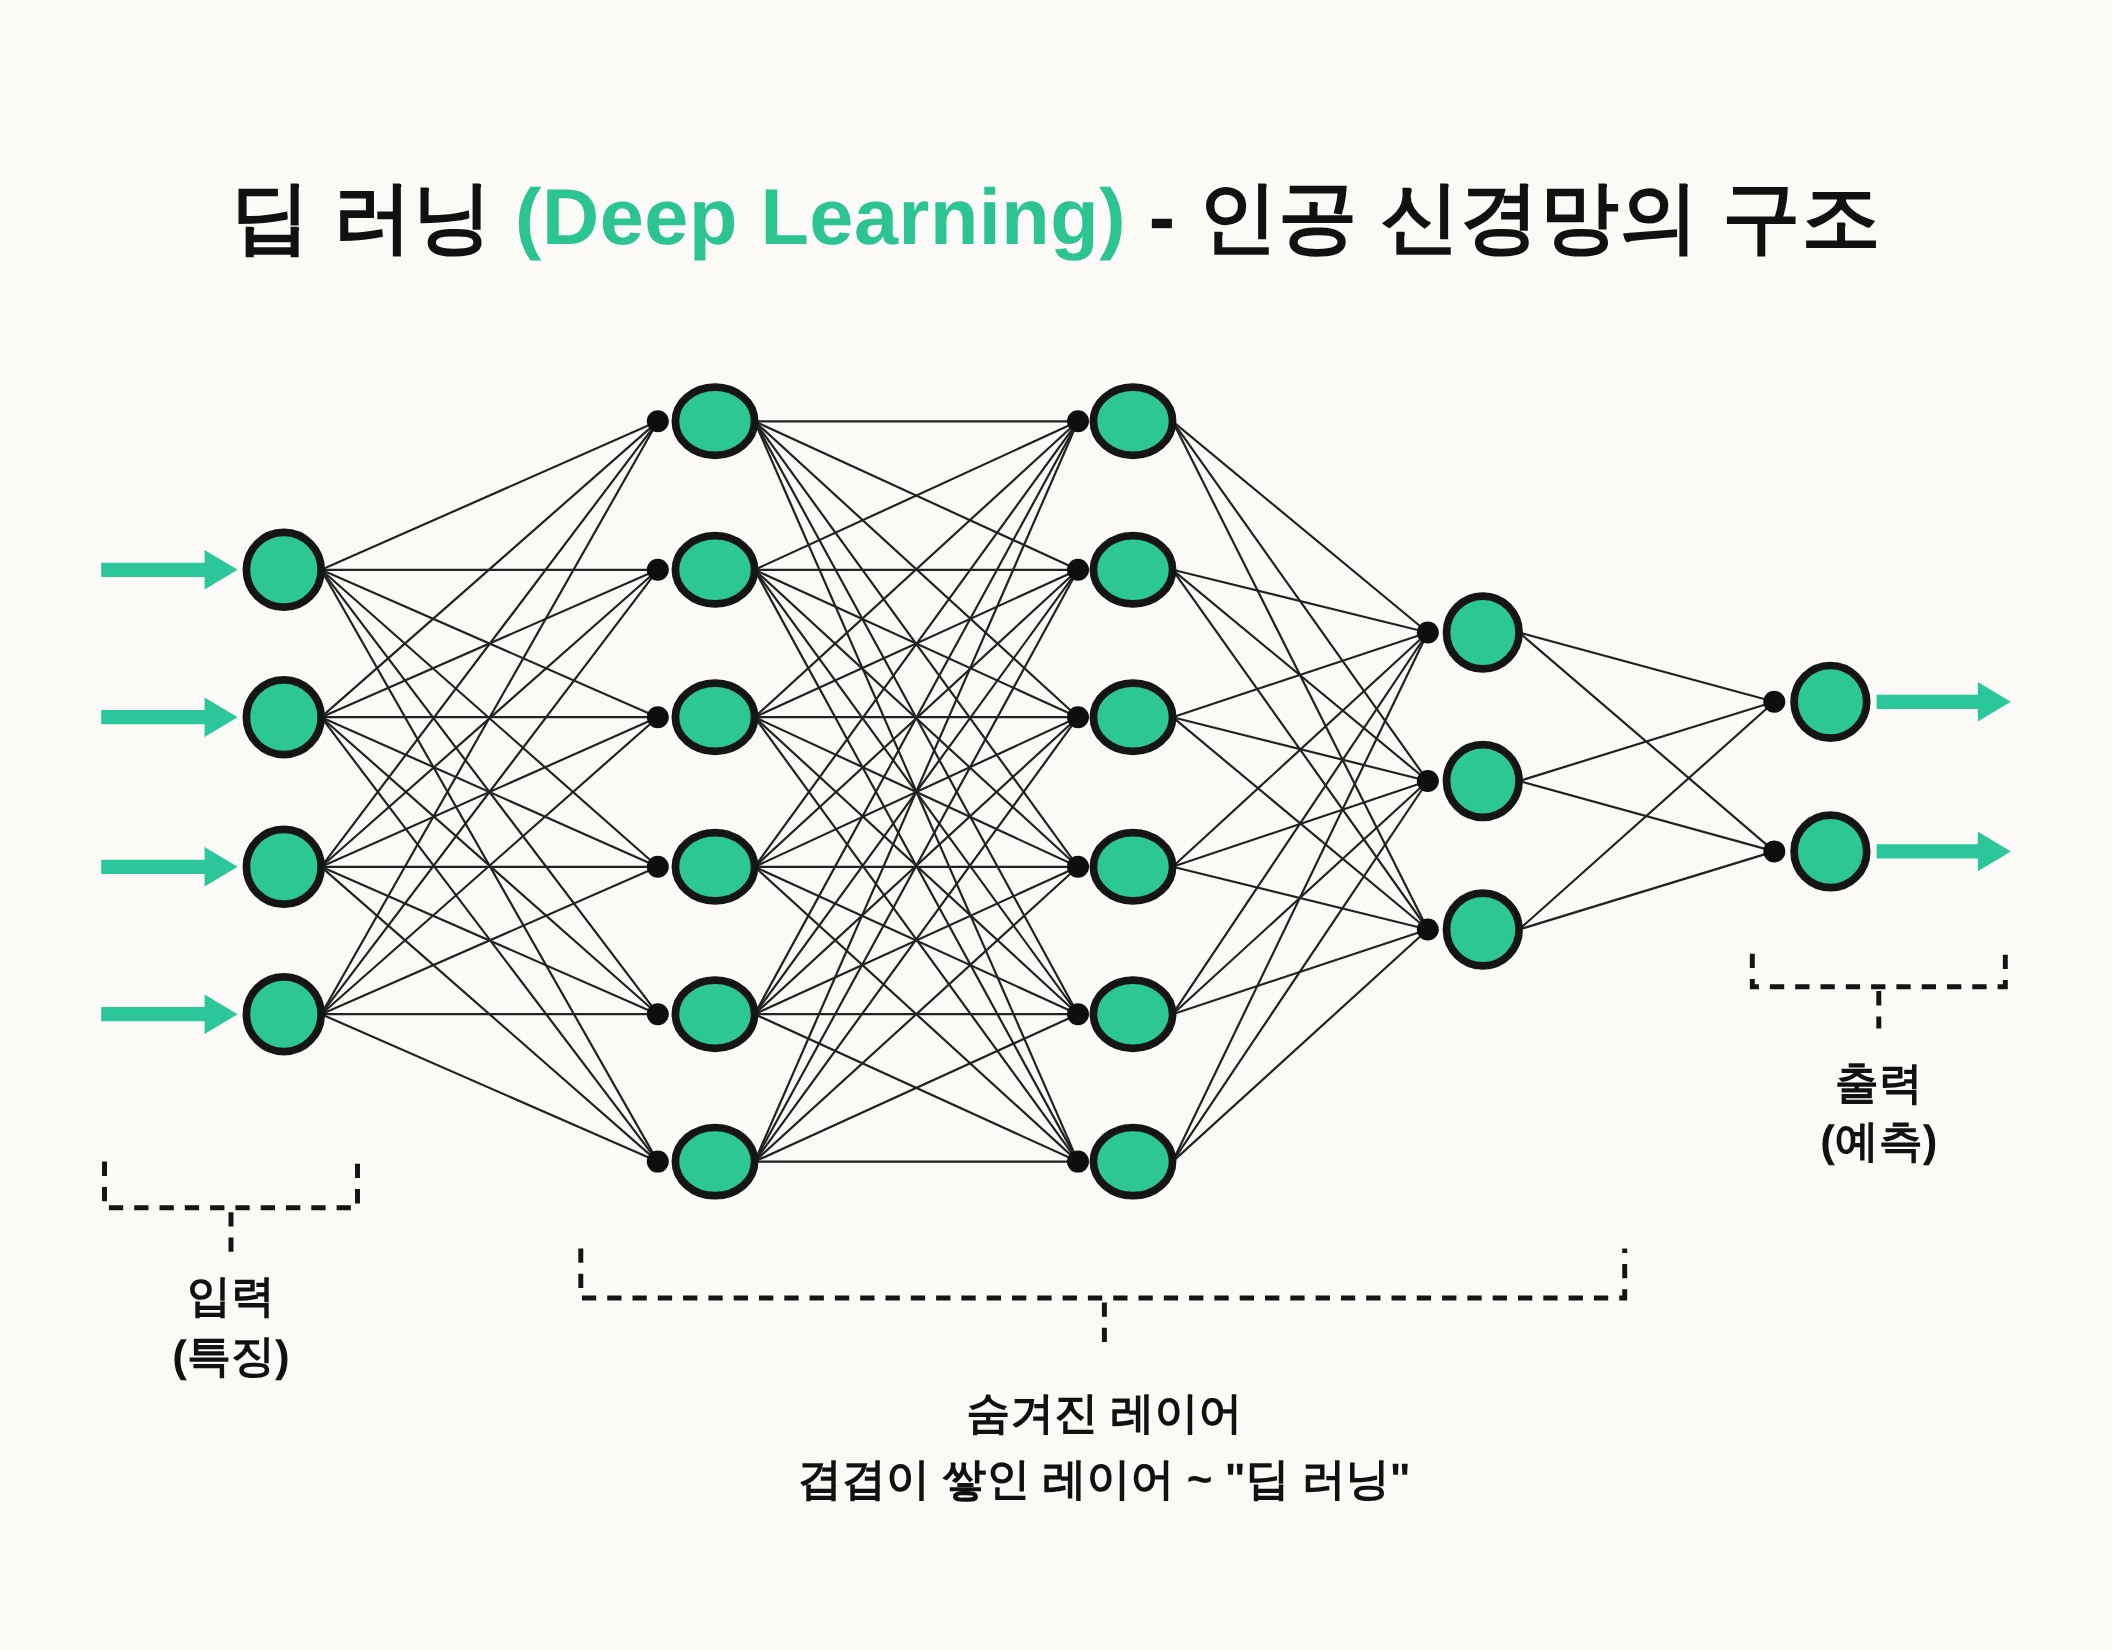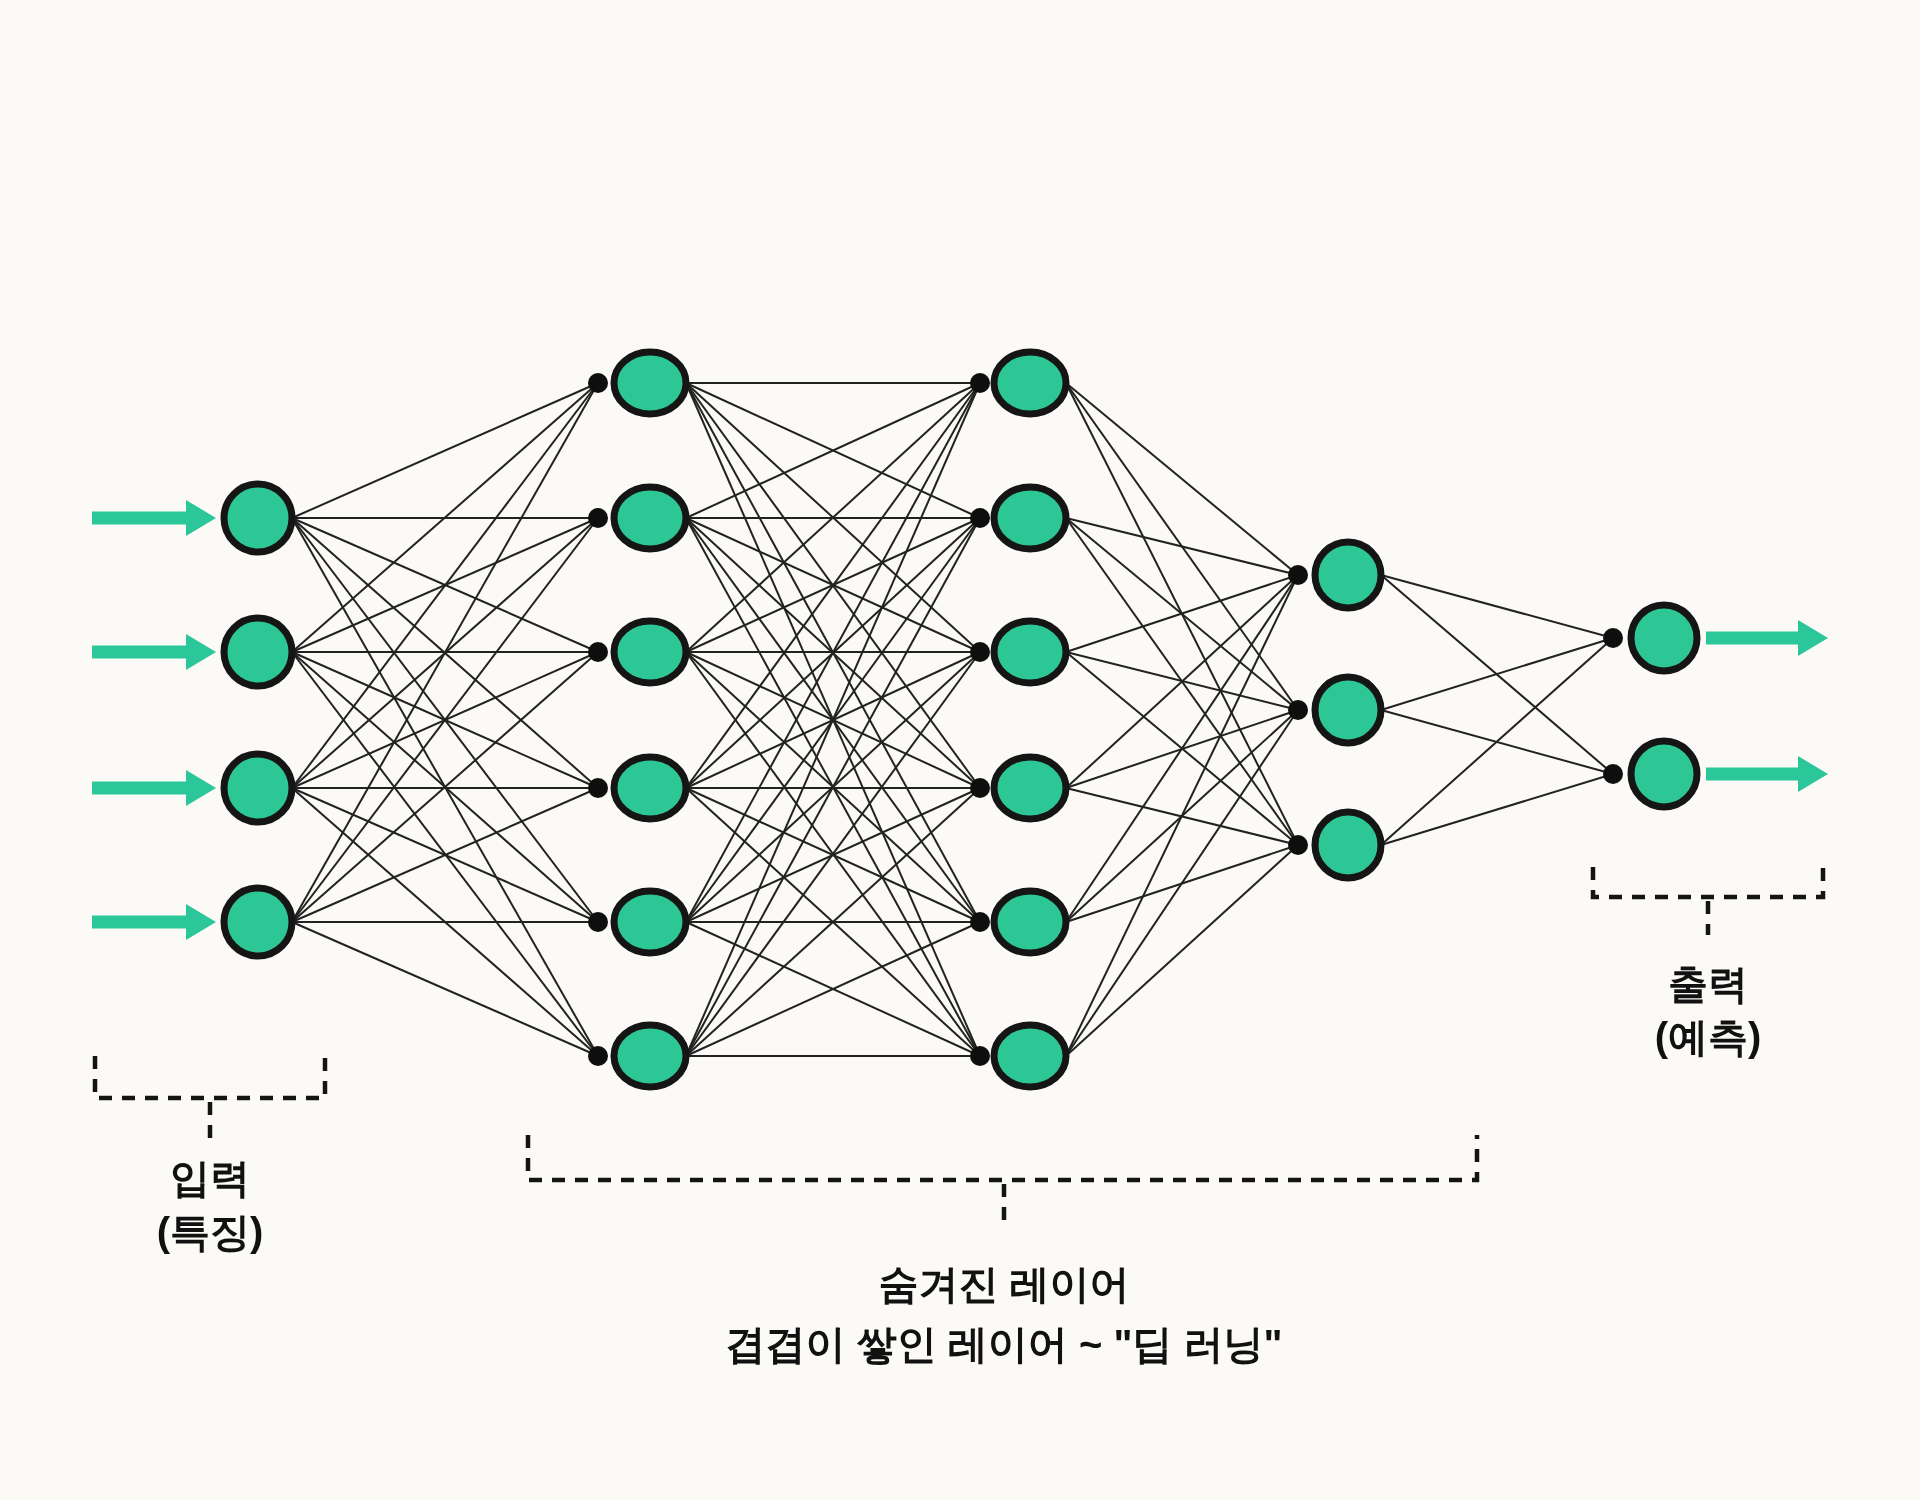--- a/index.html
+++ b/index.html
@@ -28,20 +28,21 @@
   .svg-label {
     font-family: "Liberation Sans", "DejaVu Sans", sans-serif;
     font-size: 40px;
     font-weight: 700;
   }
 </style>
 </head>
 <body>
 
 <div class="stage" style="background: rgb(251, 250, 247);">
+  <div class="title" style="color: rgb(17, 17, 17);"><span>딥 러닝 </span><span class="green" style="color: rgb(44, 196, 147);">(Deep Learning)</span><span> - 인공 신경망의 구조</span></div>
   <svg id="net-svg" viewBox="0 0 1920 1500">
       <line x1="292" y1="518" x2="598" y2="383" stroke="#222222" stroke-width="2"></line>
       <line x1="292" y1="518" x2="598" y2="518" stroke="#222222" stroke-width="2"></line>
       <line x1="292" y1="518" x2="598" y2="652" stroke="#222222" stroke-width="2"></line>
       <line x1="292" y1="518" x2="598" y2="788" stroke="#222222" stroke-width="2"></line>
       <line x1="292" y1="518" x2="598" y2="922" stroke="#222222" stroke-width="2"></line>
       <line x1="292" y1="518" x2="598" y2="1056" stroke="#222222" stroke-width="2"></line>
       <line x1="292" y1="652" x2="598" y2="383" stroke="#222222" stroke-width="2"></line>
       <line x1="292" y1="652" x2="598" y2="518" stroke="#222222" stroke-width="2"></line>
       <line x1="292" y1="652" x2="598" y2="652" stroke="#222222" stroke-width="2"></line>

